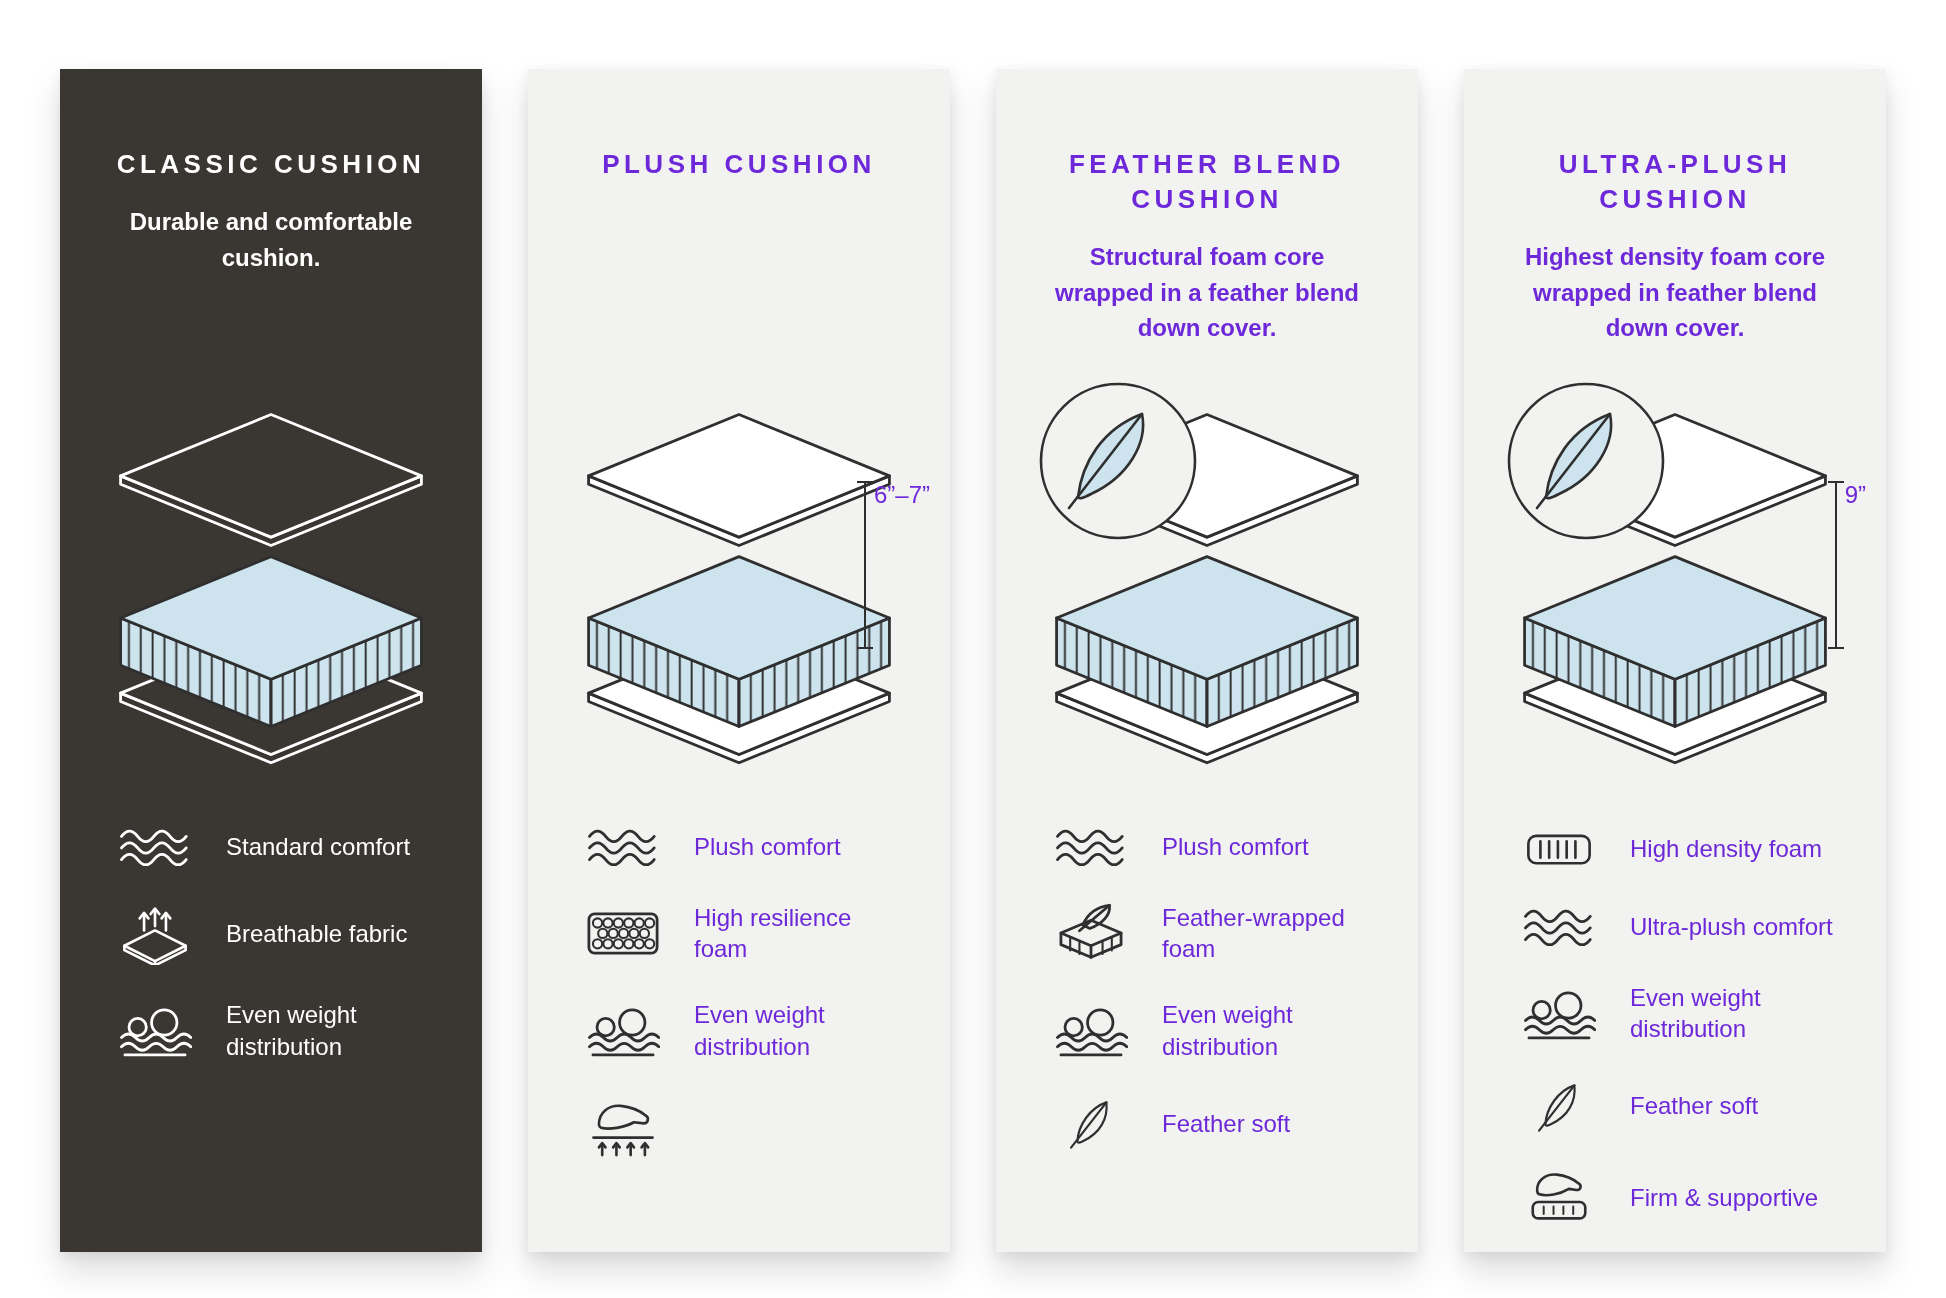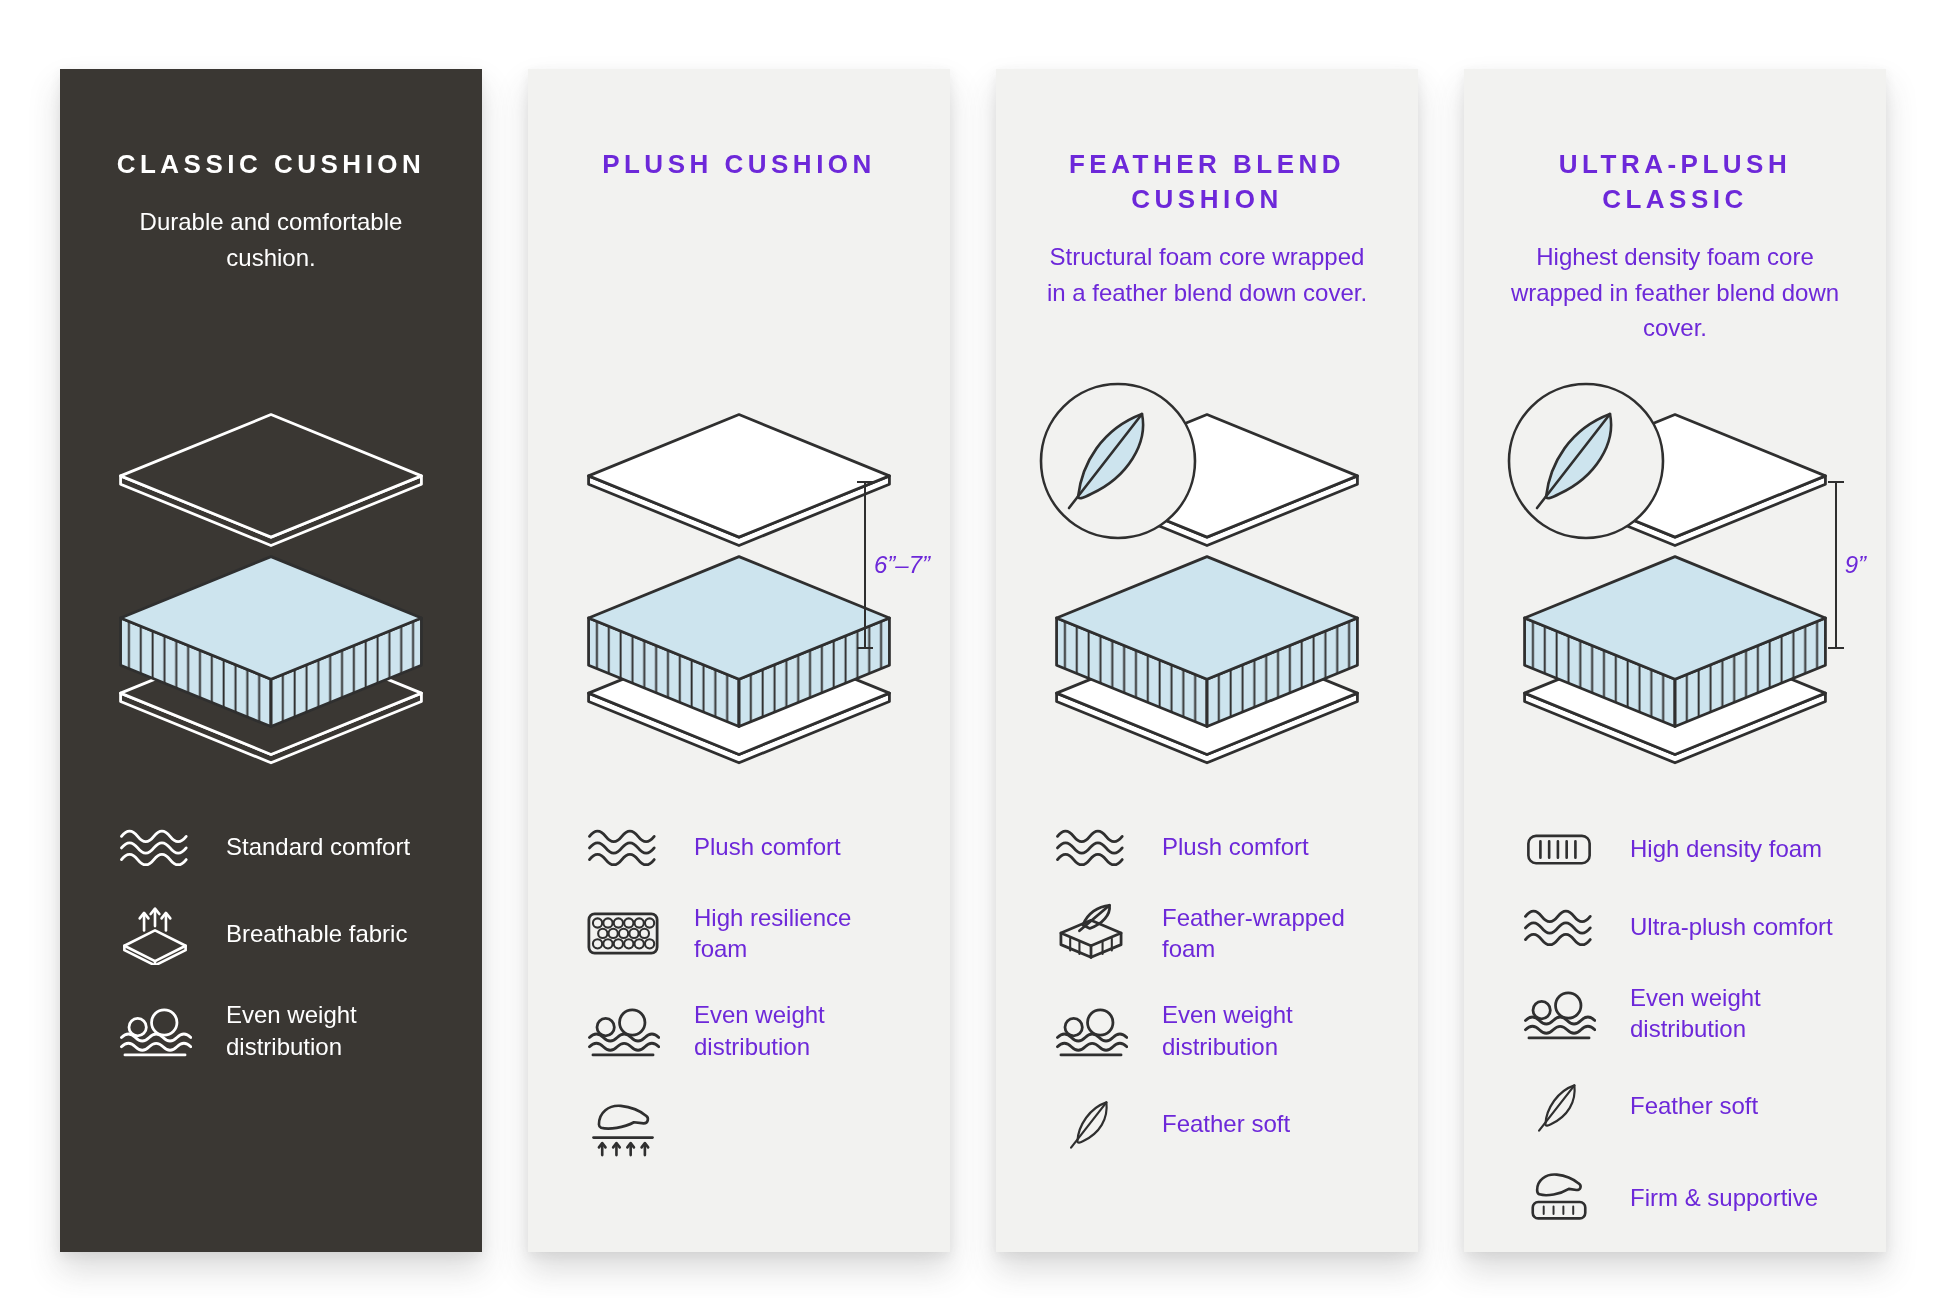--- a/index.html
+++ b/index.html
@@ -16,33 +16,33 @@
     box-shadow:0 18px 30px rgba(60,60,60,.18), 0 4px 10px rgba(60,60,60,.08);
   }
   .panel.light{--bg:#f2f2f0;--line:#2f2f2f;--plate:#ffffff;color:#6d28d9;}
   .panel.dark {--bg:#3a3733;--line:#ffffff;--plate:#3a3733;color:#ffffff;}
 
   .panel-header{height:240px;text-align:center;}
   .panel-title{
     margin:0 auto;max-width:310px;
     font-size:26px;font-weight:bold;letter-spacing:4.5px;line-height:1.35;
   }
-  .panel-desc{margin:22px auto 0;max-width:340px;font-size:24px;line-height:1.48;}
+  .panel-desc{margin:22px auto 0;max-width:340px;font-size:24px;line-height:1.48;font-weight:bold;}
 
   .diagram{
     position:relative;height:360px;margin-top:22px;
     display:flex;justify-content:center;align-items:flex-start;
   }
   .cushion{width:390px;height:auto;display:block;}
 
   .badge{position:absolute;top:-30px;left:24px;}
 
   .measure{
     position:absolute;top:72px;right:4px;height:168px;
-    display:flex;align-items:center;gap:8px;font-style:italic;
+    display:flex;align-items:flex-start;gap:8px;
   }
   .measure-line{width:2px;height:100%;background:var(--line);position:relative;}
   .measure-line::before,.measure-line::after{
     content:"";position:absolute;left:-7px;width:16px;height:2px;background:var(--line);
   }
   .measure-line::before{top:0;}
   .measure-line::after{bottom:0;}
   .measure-label{font-size:24px;white-space:nowrap;}
 
   .features{margin-top:57px;padding-left:36px;display:flex;flex-direction:column;gap:34px;}
@@ -300,21 +300,21 @@
               <use href="#i-feather"></use>
             </svg>
           </span>
         <span class="flabel">Feather soft</span>
       </div>
     </div>
   </section>
 
   <section class="panel light">
     <header class="panel-header">
-      <h2 class="panel-title">ULTRA-PLUSH CLASSIC</h2>
+      <h2 class="panel-title">ULTRA-PLUSH CUSHION</h2>
       <p class="panel-desc">Highest density foam core wrapped in feather blend down cover.</p>
     </header>
     <div class="diagram">
       <svg class="cushion" viewBox="0 0 280 258">
           <use href="#cushion-geo"></use>
         </svg>
       <svg class="badge" width="164" height="164" viewBox="0 0 164 164">
         <circle cx="82" cy="82" r="77" fill="var(--bg)" stroke="var(--line)" stroke-width="2.6"></circle>
         <path d="M42,118 C46,84 66,50 106,35 C112,64 92,98 55,115 C49,118 43,121 42,118 Z" fill="#cde4ee" stroke="#2f2f2f" stroke-width="2.6" stroke-linejoin="round"></path>
         <path d="M106,35 L33,129" fill="none" stroke="#2f2f2f" stroke-width="2.6" stroke-linecap="round"></path>

